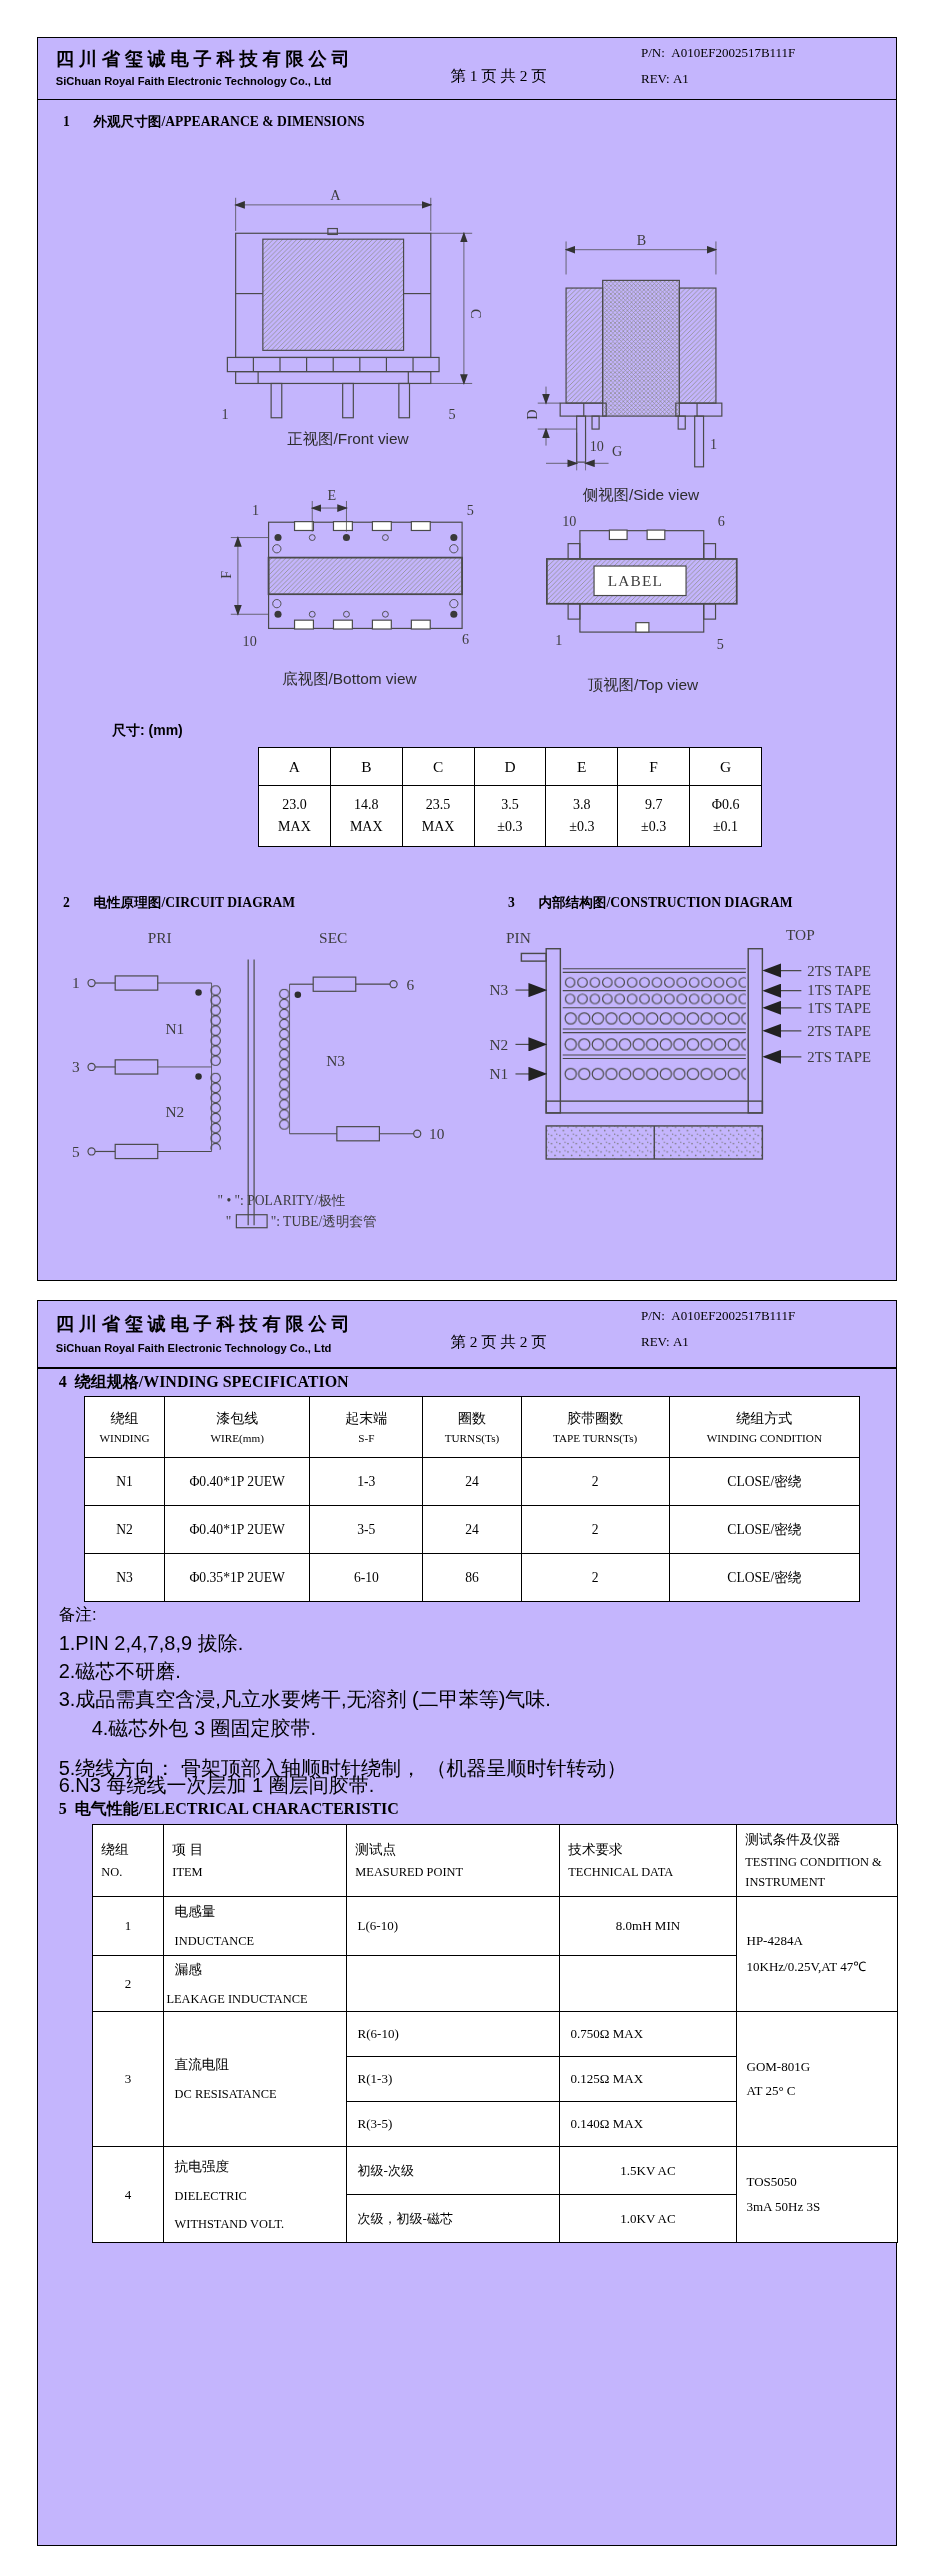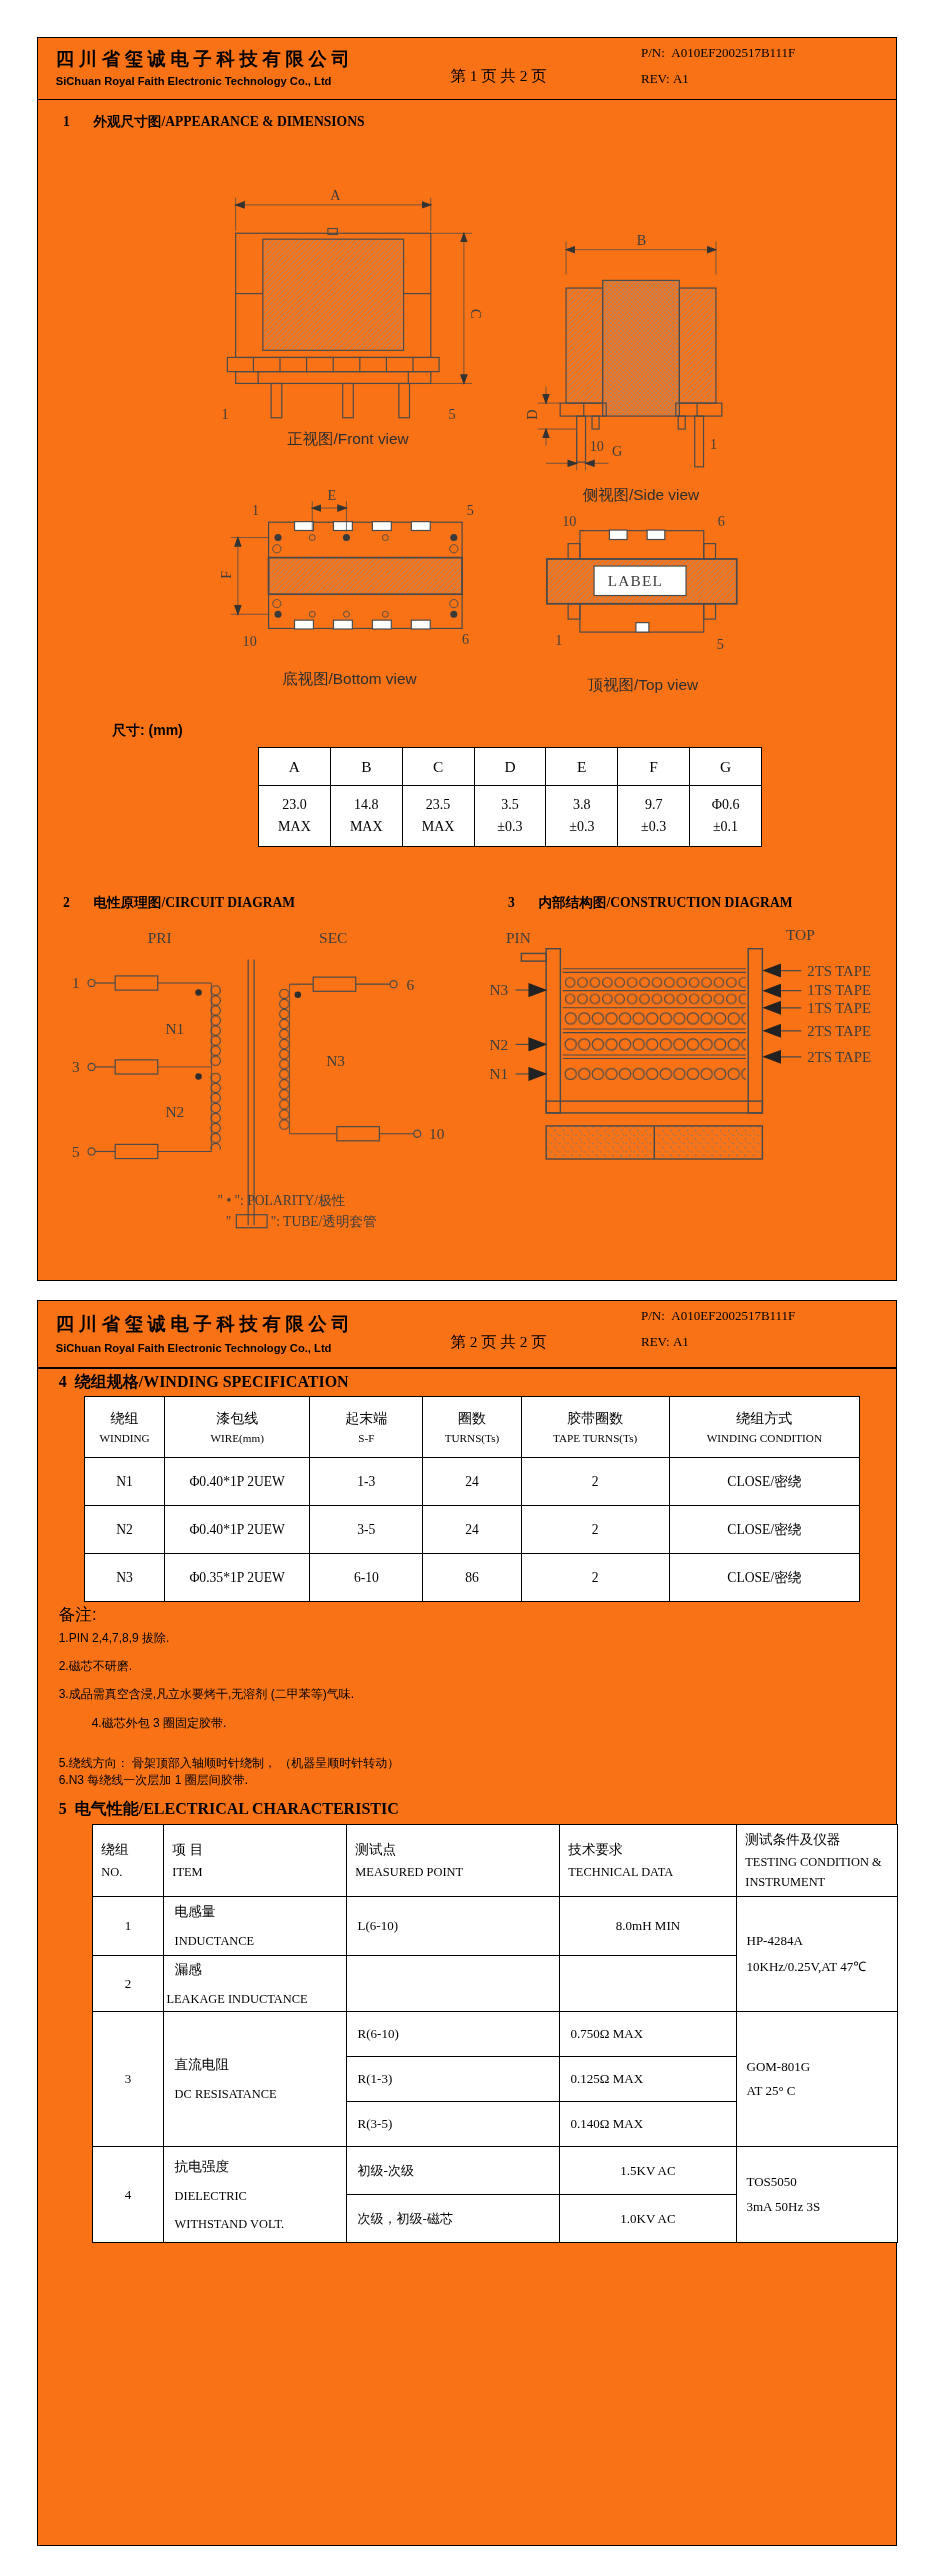--- a/index.html
+++ b/index.html
@@ -1,21 +1,21 @@
 <!DOCTYPE html>
 <html style="font-size:9.5px"><head>
 <meta charset="utf-8">
 <style>
   html,body{margin:0;padding:0;}
   body{
     width:937px;height:2576px;position:relative;background:#ffffff;
     font-family:"Liberation Serif",serif;color:#000;
   }
   .page{
-    position:absolute;left:37px;width:858px;background:#f97316;
+    position:absolute;left:37px;width:858px;background:#c4b5fd;
     border:1.8px solid #000;
   }
   #page1{top:37px;height:1242px;}
   #page2{top:1300px;height:1244px;}
 
   
   .hdr{position:absolute;left:0;top:0;width:100%;height:61px;}
   #page1 .hdr{border-bottom:1.8px solid #000;}
   #page2 .hdr{height:66px;border-bottom:2.4px solid #000;}
   .hdr-cn{
@@ -57,21 +57,21 @@
   .dim-table td{height:60px;font-size:14px;line-height:1.6;}
 
   .wind-table{position:absolute;left:46px;top:95px;width:776px;border:1.2px solid #000;}
   .wind-table th{height:60px;}
   .wind-table td{height:47px;font-size:13.6px;}
   .th-cn{font-size:14px;font-family:"Liberation Sans",sans-serif;font-weight:normal;display:block;}
   .th-en{font-size:11.2px;display:block;margin-top:4.7px;}
 
   .notes-label{position:absolute;left:20.7px;top:303px;font-size:16.6px;
     font-family:"Liberation Sans",sans-serif;}
-  .note-item{position:absolute;left:20.7px;font-size:12px;font-family:"Liberation Sans",sans-serif;
+  .note-item{position:absolute;left:20.7px;font-size:20px;font-family:"Liberation Sans",sans-serif;
     white-space:nowrap;}
 
   .elec-table{position:absolute;left:54px;top:523px;width:805px;border:1.8px solid #000;}
   .elec-table th{font-size:13px;text-align:left;padding-left:8.3px;}
   .elec-table td{font-size:13px;}
   .elec-th-cn{font-family:"Liberation Sans",sans-serif;font-size:13.6px;display:block;}
   .elec-th-en{display:block;margin-top:5.9px;font-size:12.4px;}
   .cell-left{text-align:left;padding-left:10.6px;}
   .item-cn{font-family:"Liberation Sans",sans-serif;font-size:13.6px;display:block;}
   .item-en{display:block;margin-top:13px;font-size:12.4px;font-family:Liberation Serif, serif;}

